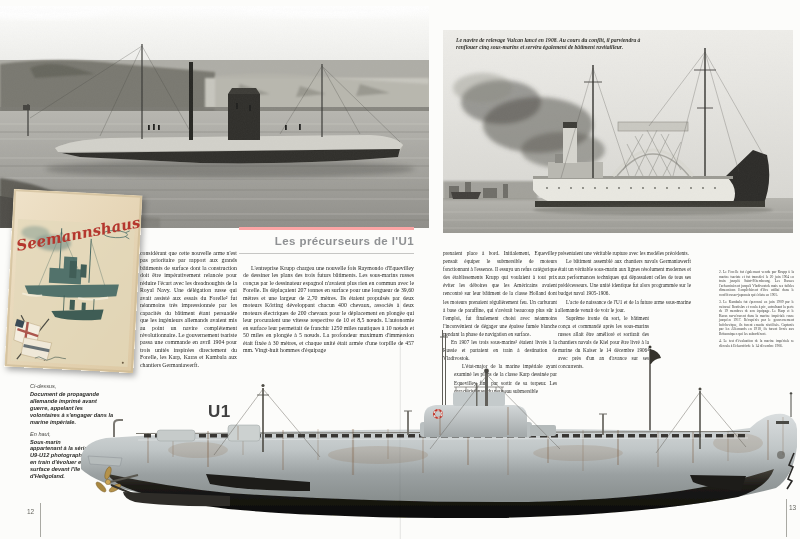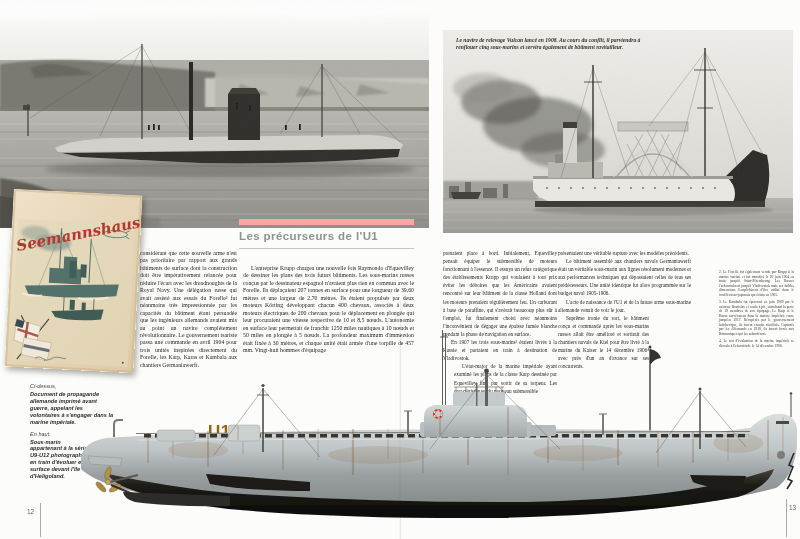--- a/index.html
+++ b/index.html
@@ -13,38 +13,38 @@
        color:#33332e;}
   
   .postcard{left:9px;top:192px;width:129px;height:178px;transform:rotate(3deg);
        box-shadow:2px 3px 6px rgba(0,0,0,.35);}
   
   .margin-captions{left:30px;top:383px;width:84px;color:#2b2b28;}
   .cap-lead{font:italic 5.6px/7px "Liberation Sans",sans-serif;color:#4a4a46;}
   .cap-text{font:italic bold 5.6px/6.9px "Liberation Sans",sans-serif;margin:1px 0 5px 0;}
   .cap-text.narrow{width:58px;}
   
-  .heading-block{left:239px;top:219px;width:175px;height:23px;border-top:6px solid #fca5a5;
-       border-bottom:1px solid #c6c6c4;text-align:left;
+  .heading-block{left:239px;top:227px;width:175px;height:23px;border-top:3px solid #fca5a5;
+       border-bottom:1px solid #c6c6c4;text-align:right;
        font:bold 11.5px/23px "Liberation Sans",sans-serif;color:#8f9193;letter-spacing:.4px;}
   .bodycol{color:#1e1e1c;text-align:justify;}
   .bodycol p{margin:0;text-indent:8px;}
   .bodycol p.noindent{text-indent:0;}
   .col1{left:140px;top:250px;width:97px;font-size:5.8px;line-height:7.45px;}
   .col2{left:243px;top:265px;width:171px;font-size:5.8px;line-height:7.45px;}
   .col3{left:443px;top:249px;width:114px;font-size:5.2px;line-height:8.1px;}
   .col3 .shifted{margin-left:11px;}
   .col4{left:558px;top:249px;width:133px;font-size:5.2px;line-height:8.1px;}
   .wrapR{float:right;width:42px;height:36px;margin-top:17px;}
   .footnotes{left:719px;top:270px;width:75px;font-size:3.6px;line-height:4.5px;color:#3c3c3a;
        text-align:justify;}
   .footnotes .fn{margin:0 0 3px 0;}
   
-  .u1-label{left:208px;top:402px;font:bold 17px "Liberation Sans",sans-serif;color:#a16207;
-       letter-spacing:.5px;margin-top:20px;}
+  .u1-label{left:208px;top:402px;font:bold 17px "Liberation Sans",sans-serif;color:#404040;
+       letter-spacing:.5px;}
   .sub-illu{left:78px;top:325px;width:722px;height:214px;}
   
   .pgnum{font:6.5px "Liberation Sans",sans-serif;color:#66665f;}
   .pg12{left:27px;top:508px;}
   .pg13{left:789px;top:504px;}
   .vrule{width:1px;background:#a9a9a3;}
   .vr12{left:40px;top:503px;height:34px;}
   .vr13{left:786px;top:499px;height:38px;}
   .foldline{left:400px;top:300px;width:1px;height:239px;background:rgba(0,0,0,.05);}
 </style>

